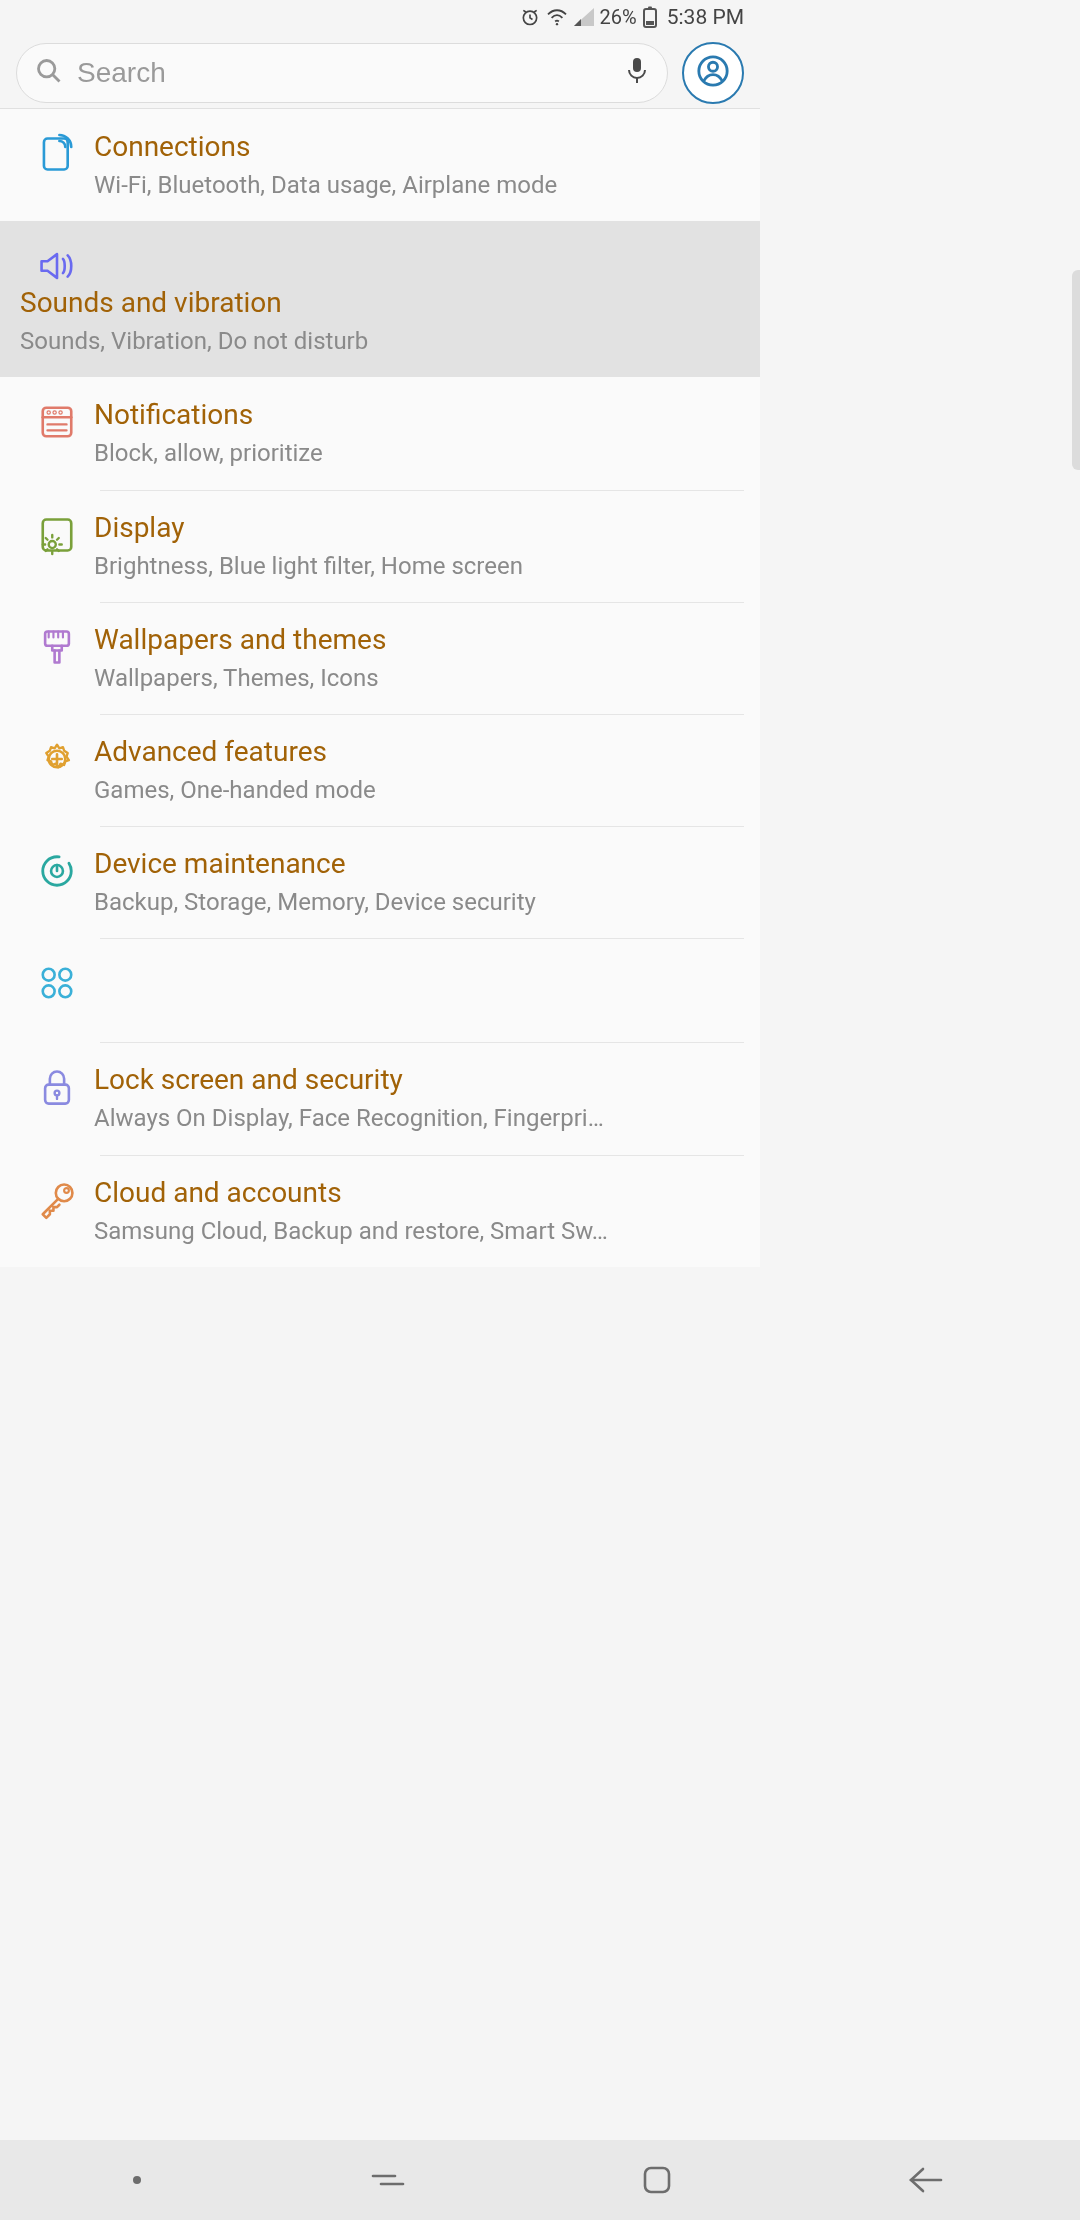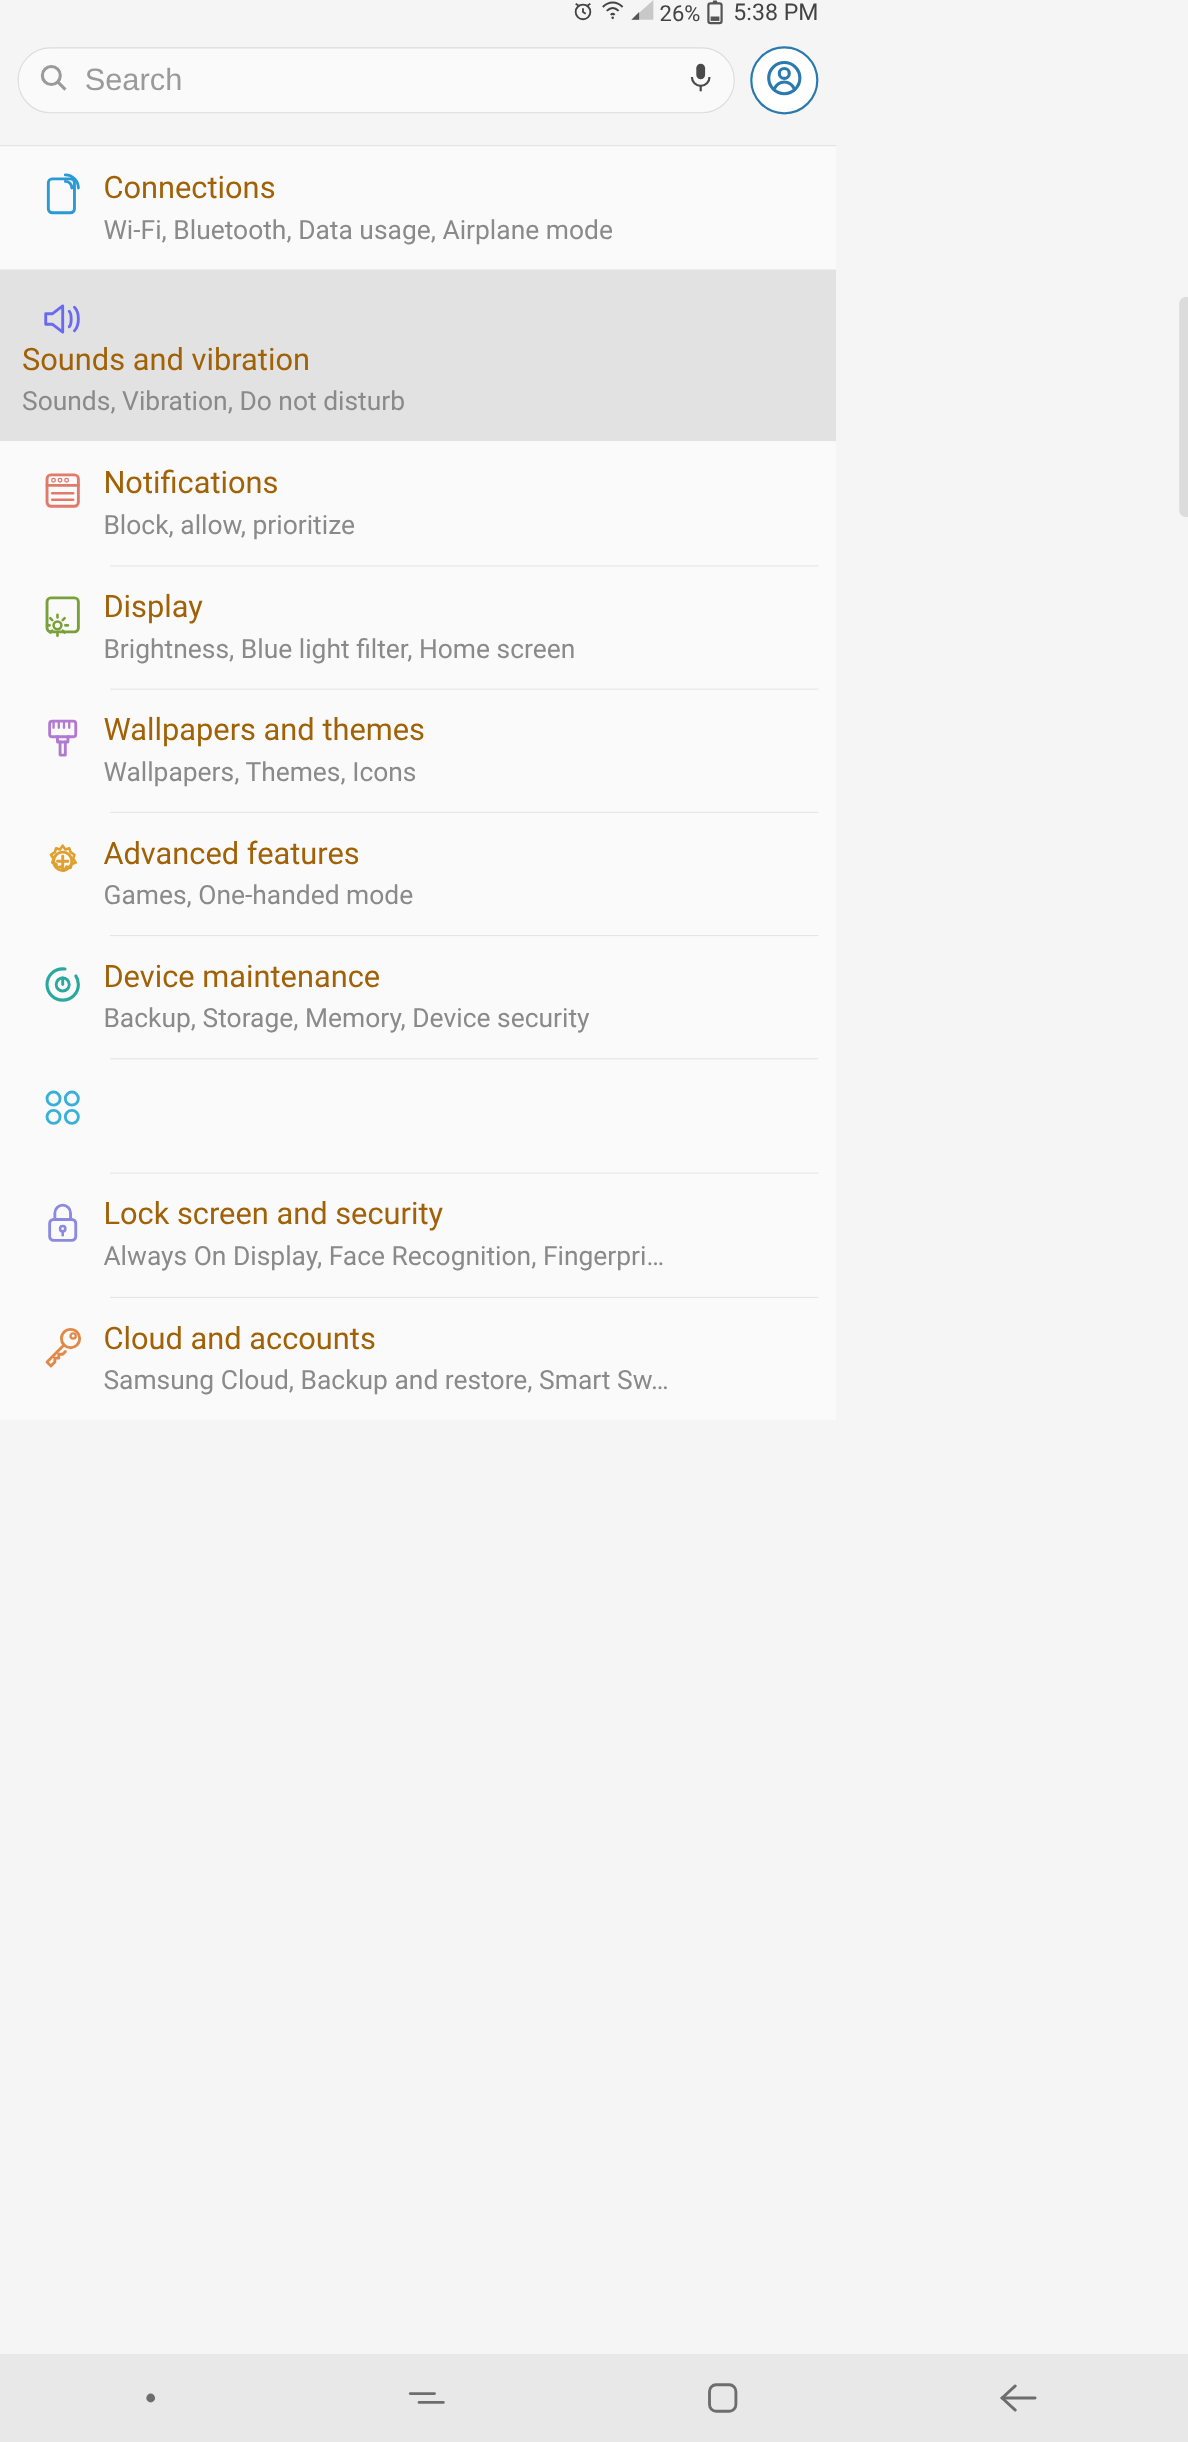--- a/index.html
+++ b/index.html
@@ -9,36 +9,36 @@
       font-family: -apple-system, Roboto, "Helvetica Neue", Arial, sans-serif;
       background: #f5f5f5;
       overflow: hidden;
       color: #212121;
     }
 
     
     .status-bar {
       height: 34px;
       display: flex;
-      align-items: flex-start;
+      align-items: center;
       justify-content: flex-end;
       padding: 0 16px;
       gap: 6px;
       font-size: 20px;
       color: #444;
     }
     .status-bar .pct { font-size: 20px; letter-spacing: 0; }
     .status-bar .time { font-size: 21px; margin-left: 4px; }
     .status-bar svg { display: block; }
 
     
     .header {
       display: flex;
       align-items: center;
-      padding: 8px 16px 28px 16px;
+      padding: 8px 16px 4px 16px;
       gap: 14px;
       border-bottom: 1px solid #e0e0e0;
       background: #f5f5f5;
     }
     .search-pill {
       flex: 1;
       height: 60px;
       border-radius: 32px;
       background: #fafafa;
       border: 1px solid #dcdcdc;

